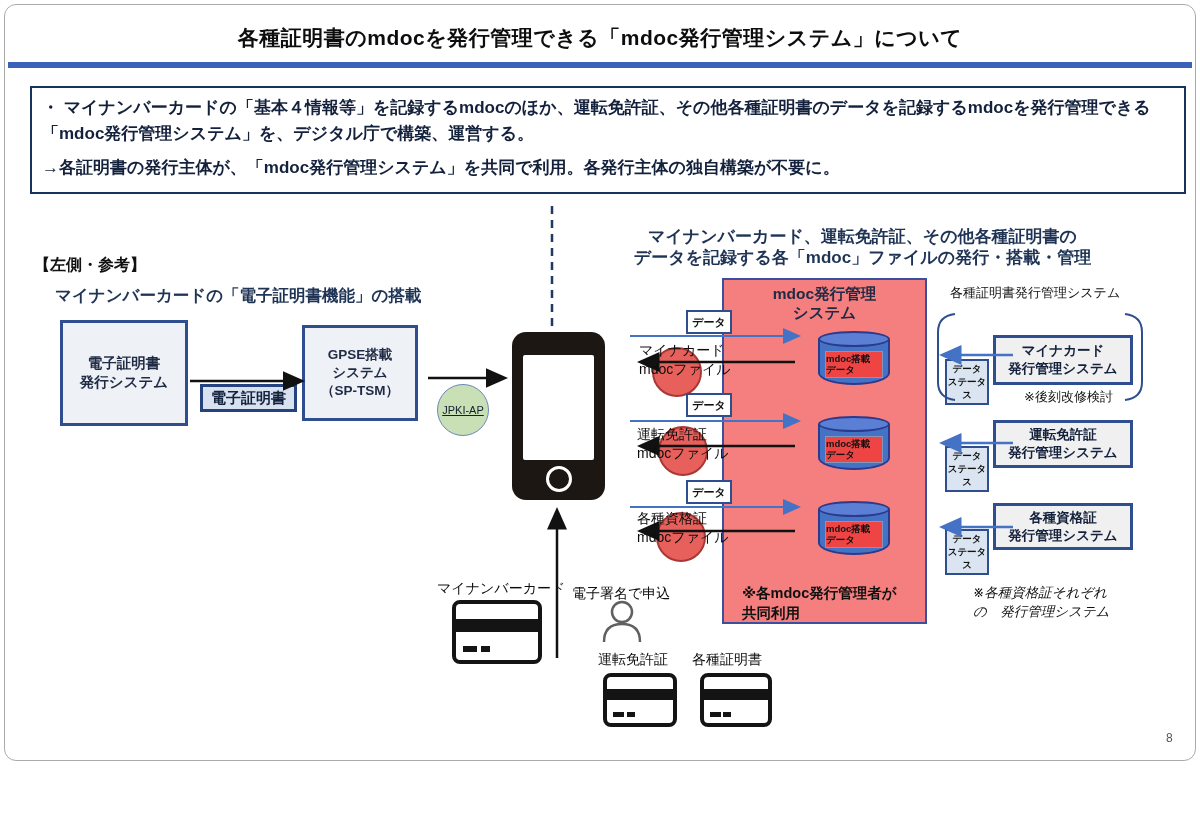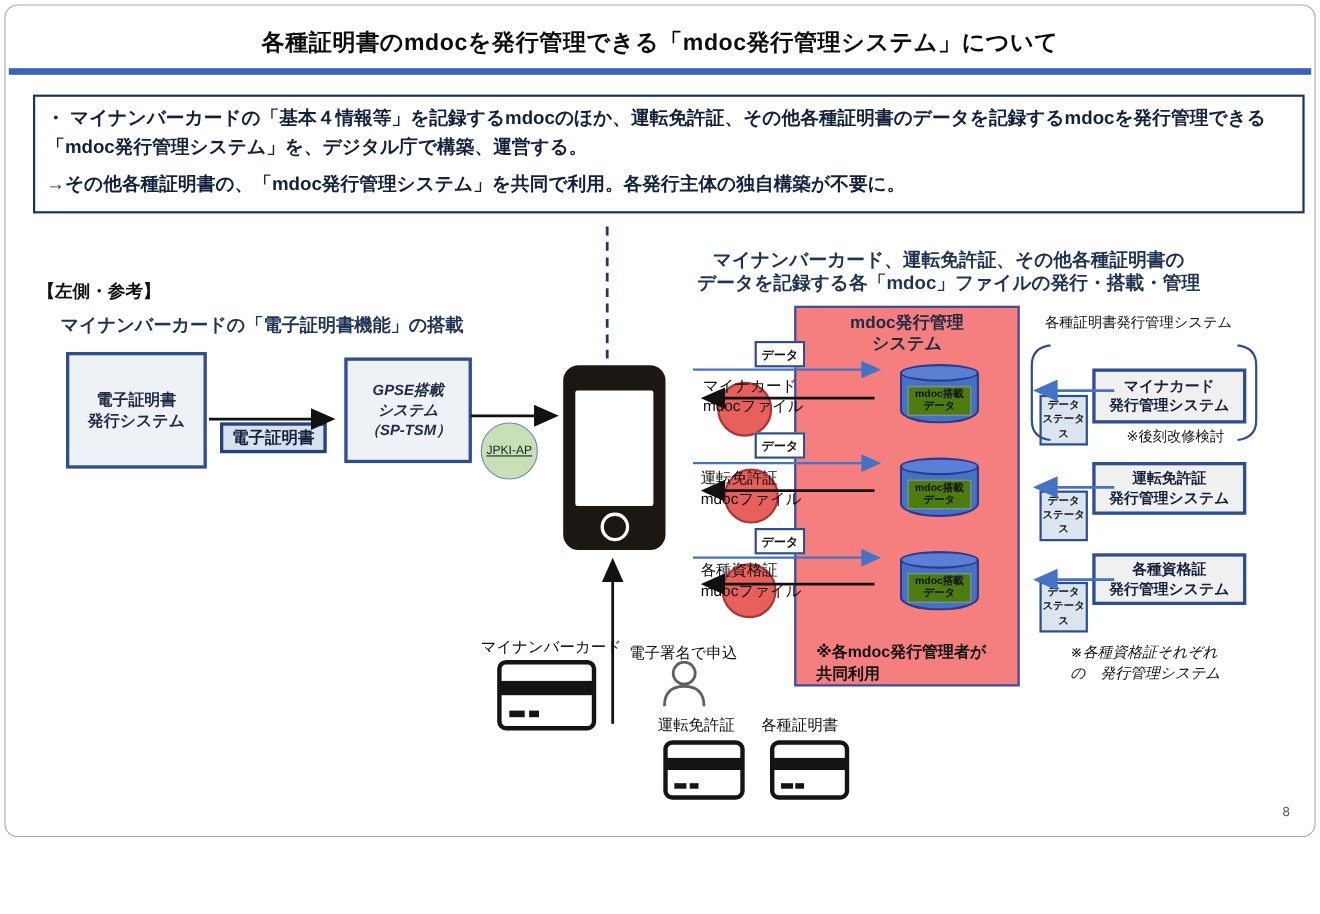--- a/index.html
+++ b/index.html
@@ -17,21 +17,21 @@
            line-height:1.5;z-index:2;}
   .summary p{margin:3px 0 9px;}
 
   .sec-label{position:absolute;left:34px;top:255px;font-size:16px;font-weight:bold;color:#111;z-index:2;text-align:right;}
   .left-head{position:absolute;left:55px;top:285px;font-size:16.5px;font-weight:bold;color:#1f3455;z-index:2;}
 
   .sysbox{position:absolute;border:3px solid #2e4e8f;background:#eef1f6;color:#1f2a44;
           display:flex;align-items:center;justify-content:center;text-align:center;
           font-weight:bold;z-index:2;box-sizing:border-box;}
   .box-issuer{left:60px;top:320px;width:128px;height:106px;font-size:14.5px;}
-  .box-gpse{left:313px;top:325px;width:116px;height:96px;font-size:13.5px;font-style:italic;}
+  .box-gpse{left:302px;top:325px;width:116px;height:96px;font-size:13.5px;}
   .cert-label{position:absolute;left:200px;top:384px;width:97px;height:28px;border:3px solid #24427e;
               background:#d7e1f0;color:#14213c;display:flex;align-items:center;justify-content:center;
               font-size:15px;font-weight:bold;z-index:3;box-sizing:border-box;}
   .jpki{position:absolute;left:437px;top:384px;width:50px;height:50px;border-radius:50%;
         background:#c9e0b6;border:1.5px solid #6b89b8;display:flex;align-items:center;justify-content:center;
         font-size:11px;color:#10202e;z-index:3;text-decoration:underline;}
 
   .right-head{position:absolute;left:615px;top:226px;width:495px;text-align:center;
               font-size:17px;font-weight:bold;color:#1f3455;line-height:1.25;z-index:2;}
 
@@ -50,22 +50,22 @@
   .pink-note{position:absolute;left:742px;top:584px;font-size:14.5px;font-weight:bold;color:#111;
              line-height:1.35;z-index:2;}
 
   
   .cyl{position:absolute;width:72px;height:56px;z-index:2;}
   .cyl .c-top{position:absolute;top:0;left:0;width:100%;height:16px;border-radius:50%;
               background:#5b7fd4;border:2px solid #2b3a8c;box-sizing:border-box;z-index:2;}
   .cyl .c-body{position:absolute;top:8px;left:0;width:100%;height:46px;background:#4472c4;
                border:2px solid #2b3a8c;border-top:none;box-sizing:border-box;
                border-radius:0 0 50% 50% / 0 0 12px 12px;z-index:1;}
-  .cyl .c-label{position:absolute;left:7px;right:7px;top:20px;background:#4d7c0f;border:1px solid #8a93b8;
-                text-align:center;font-size:9.5px;font-weight:bold;color:#111;line-height:1.2;z-index:3;padding:1px 0;}
+  .cyl .c-label{position:absolute;left:7px;right:7px;top:20px;background:#ef4444;border:1px solid #8a93b8;
+                font-size:9.5px;font-weight:bold;color:#111;line-height:1.2;z-index:3;padding:1px 0;}
 
   
   .data-badge{position:absolute;width:46px;height:24px;background:#fff;border:2.5px solid #2e4e8f;
               display:flex;align-items:center;justify-content:center;font-size:11px;font-weight:bold;
               color:#111;z-index:6;box-sizing:border-box;}
   .red-circle{position:absolute;width:46px;height:46px;border-radius:50%;background:#e8605c;
               border:2px solid #a83835;z-index:4;}
   .row-label{position:absolute;font-size:14px;color:#0d0d0d;line-height:1.35;z-index:6;}
 
   
@@ -96,21 +96,21 @@
 <body>
 
 <div class="slide">
   <div class="frame"></div>
 
   <div class="title">各種証明書のmdocを発行管理できる「mdoc発行管理システム」について</div>
   <div class="rule"></div>
 
   <div class="summary">
     <p>・ マイナンバーカードの「基本４情報等」を記録するmdocのほか、運転免許証、その他各種証明書のデータを記録するmdocを発行管理できる「mdoc発行管理システム」を、デジタル庁で構築、運営する。</p>
-    <p>→その他各種証明書の、「mdoc発行管理システム」を共同で利用。各発行主体の独自構築が不要に。</p>
+    <p>→各証明書の発行主体が、「mdoc発行管理システム」を共同で利用。各発行主体の独自構築が不要に。</p>
   </div>
 
   <div class="sec-label">【左側・参考】</div>
   <div class="left-head">マイナンバーカードの「電子証明書機能」の搭載</div>
 
   <div class="sysbox box-issuer ml">電子証明書
 発行システム</div>
   <div class="cert-label">電子証明書</div>
   <div class="sysbox box-gpse ml">GPSE搭載
 システム

